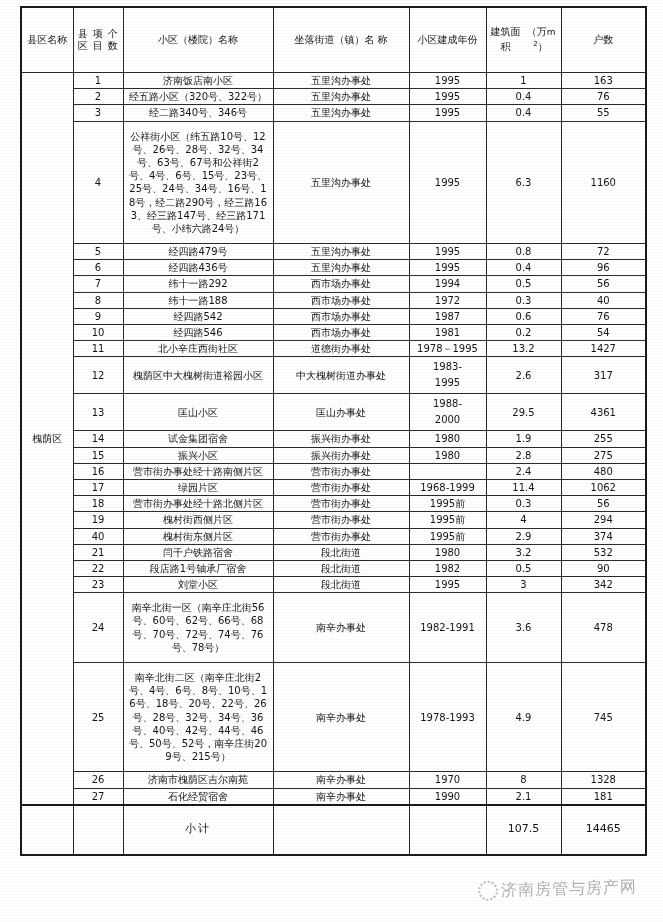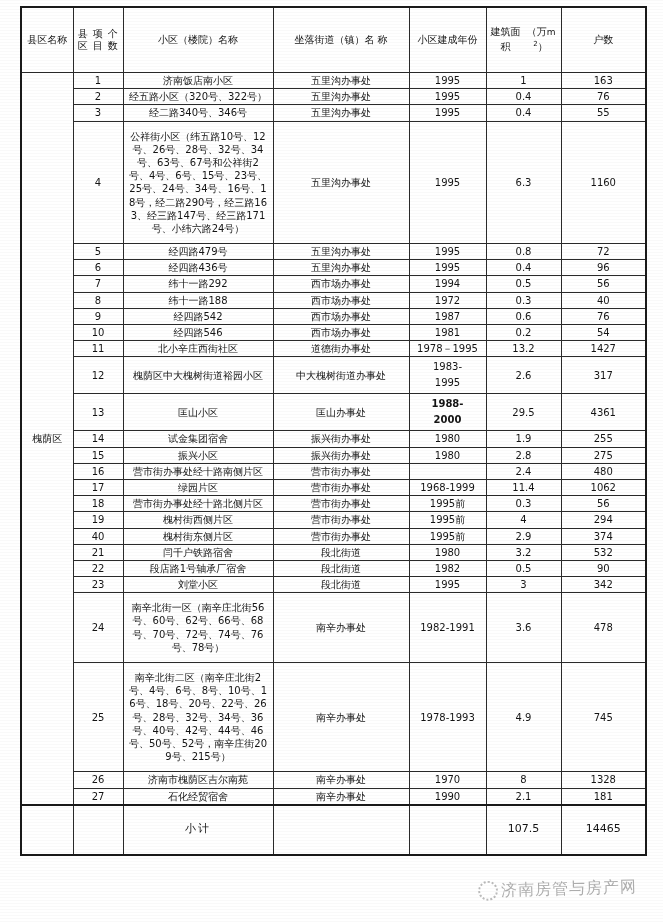--- a/index.html
+++ b/index.html
@@ -271,21 +271,21 @@
             <div>1983-</div>
             <div>1995</div>
           </td>
           <td>2.6</td>
           <td>317</td>
         </tr>
         <tr>
           <td class="cell-idx">13</td>
           <td class="cell-name">匡山小区</td>
           <td>匡山办事处</td>
-          <td style="line-height: 1.6; white-space: normal; word-break: break-all; padding: 2px 16px; font-weight: bold;">
+          <td style="line-height: 1.6; white-space: normal; word-break: break-all; padding: 2px 16px;">
             <div>1988-</div>
             <div>2000</div>
           </td>
           <td>29.5</td>
           <td>4361</td>
         </tr>
         <tr>
           <td class="cell-idx">14</td>
           <td class="cell-name">试金集团宿舍</td>
           <td>振兴街办事处</td>

